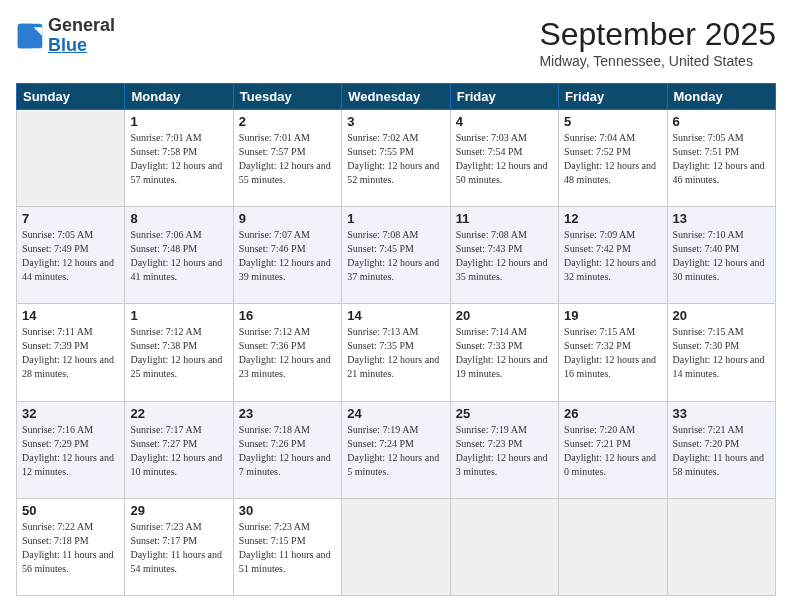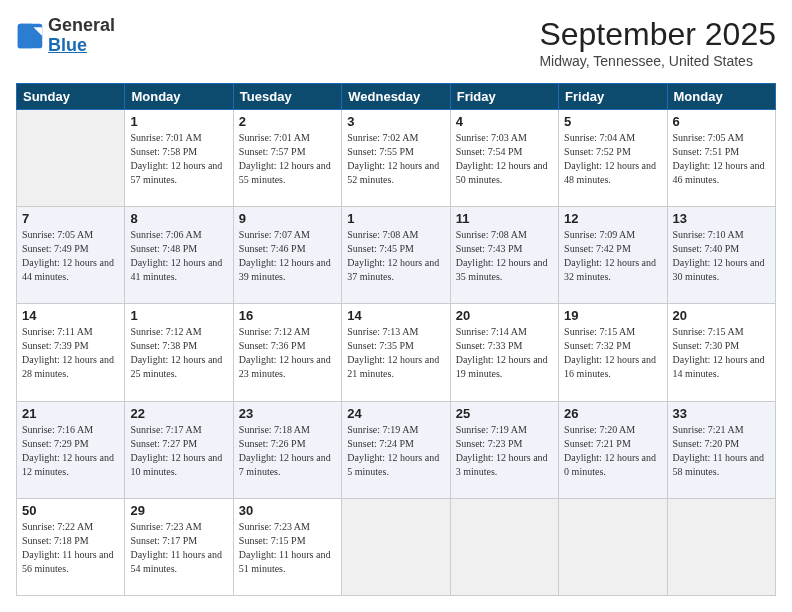--- a/index.html
+++ b/index.html
@@ -218,21 +218,21 @@
             <span class="day-num">19</span>
             <div class="day-info">Sunrise: 7:15 AM<br>Sunset: 7:32 PM<br>Daylight: 12 hours and 16 minutes.</div>
           </td>
           <td>
             <span class="day-num">20</span>
             <div class="day-info">Sunrise: 7:15 AM<br>Sunset: 7:30 PM<br>Daylight: 12 hours and 14 minutes.</div>
           </td>
         </tr>
         <tr class="row-alt">
           <td>
-            <span class="day-num">21</span>
+            <span class="day-num">32</span>
             <div class="day-info">Sunrise: 7:16 AM<br>Sunset: 7:29 PM<br>Daylight: 12 hours and 12 minutes.</div>
           </td>
           <td>
             <span class="day-num">22</span>
             <div class="day-info">Sunrise: 7:17 AM<br>Sunset: 7:27 PM<br>Daylight: 12 hours and 10 minutes.</div>
           </td>
           <td>
             <span class="day-num">23</span>
             <div class="day-info">Sunrise: 7:18 AM<br>Sunset: 7:26 PM<br>Daylight: 12 hours and 7 minutes.</div>
           </td>

